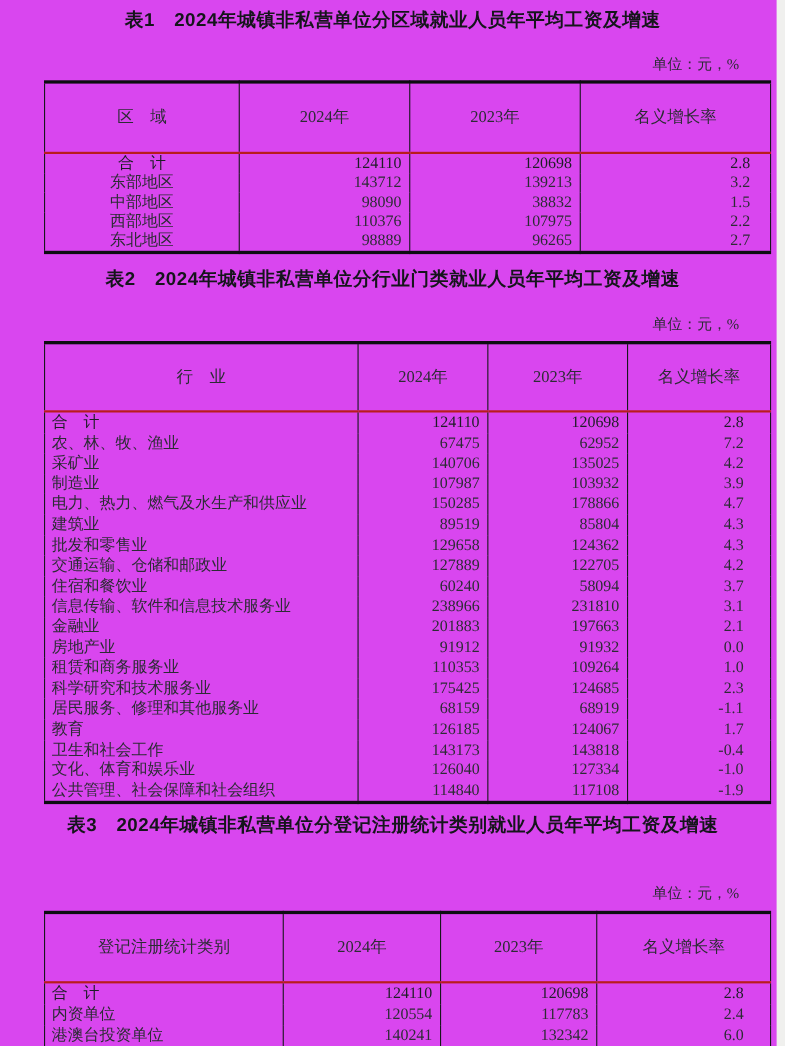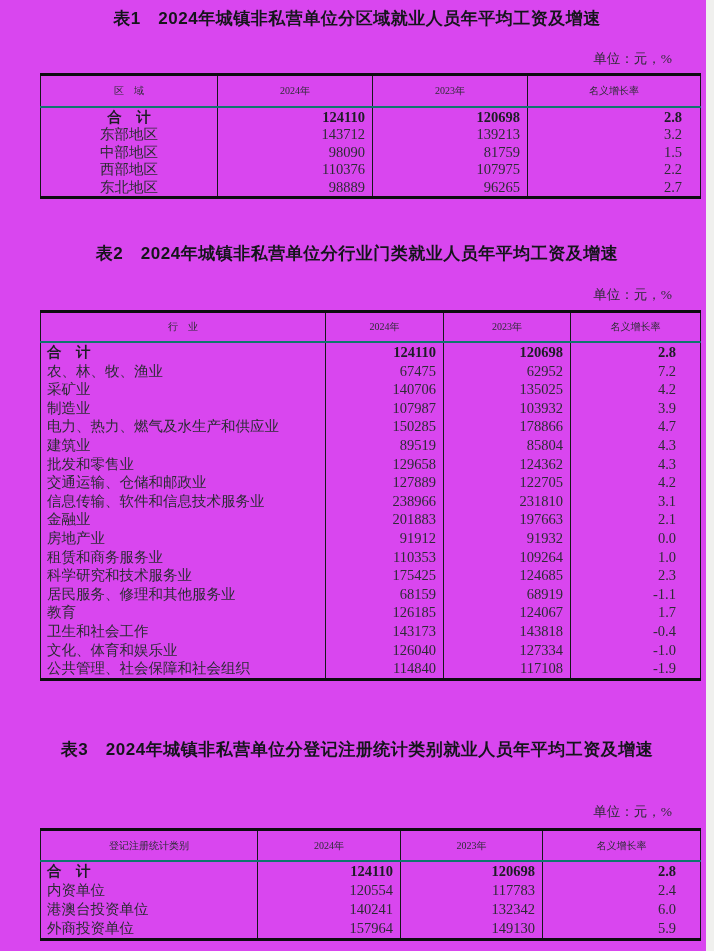--- a/index.html
+++ b/index.html
@@ -15,29 +15,29 @@
   .unit{
     position:absolute;left:28px;width:660px;box-sizing:border-box;
     text-align:right;padding-right:16px;font-size:13.5px;color:#2c2c34;
   }
   table.stat{
     position:absolute;left:40px;width:660px;border-collapse:collapse;table-layout:fixed;
     font-size:14.5px;line-height:1;color:#2c2c34;
     border:1.5px solid #17171c;border-top:3px solid #0c0c10;border-bottom:3px solid #0c0c10;
   }
   .stat th{
-    font-weight:normal;text-align:center;padding:0;
-    border-bottom:2px solid #0f766e;font-size:10px;
+    font-weight:normal;text-align:center;padding:16px;
+    border-bottom:2px solid #b91c1c;font-size:15px;
   }
   .stat td{padding:0;}
   .stat td:nth-child(n+2),.stat th:nth-child(n+2){border-left:1.5px solid #17171c;}
   .stat td.num{text-align:right;padding-right:7px;}
   .stat td.growth{padding-right:24px;text-align:right;}
   .stat td.label{text-align:left;padding-left:6px;}
-  .stat tr.total td{font-weight:bold;color:#1d1d25;}
+  .stat tr.total td{font-weight:normal;color:#1d1d25;}
   
   #tbl0 th{height:30px}  #tbl0 td{height:17.6px} #tbl0 td.label{text-align:center;padding-left:0;} #tbl0 td.growth{padding-right:18px;}
   #tbl1 th{height:28px}  #tbl1 td{height:18.6px}
   #tbl2 th{height:29px}  #tbl2 td{height:19px}
   #title0{top:7px}   #unit0{top:50px}  #tbl0{top:73px}
   #title1{top:242px} #unit1{top:286px} #tbl1{top:310px}
   #title2{top:738px} #unit2{top:803px} #tbl2{top:828px}
 </style>
 </head>
 <body>
@@ -70,21 +70,21 @@
         </tr>
         <tr>
           <td class="label">东部地区</td>
           <td class="num">143712</td>
           <td class="num">139213</td>
           <td class="num growth">3.2</td>
         </tr>
         <tr>
           <td class="label">中部地区</td>
           <td class="num">98090</td>
-          <td class="num">81759</td>
+          <td class="num">38832</td>
           <td class="num growth">1.5</td>
         </tr>
         <tr>
           <td class="label">西部地区</td>
           <td class="num">110376</td>
           <td class="num">107975</td>
           <td class="num growth">2.2</td>
         </tr>
         <tr>
           <td class="label">东北地区</td>
@@ -155,20 +155,26 @@
           <td class="num">124362</td>
           <td class="num growth">4.3</td>
         </tr>
         <tr>
           <td class="label">交通运输、仓储和邮政业</td>
           <td class="num">127889</td>
           <td class="num">122705</td>
           <td class="num growth">4.2</td>
         </tr>
         <tr>
+          <td class="label">住宿和餐饮业</td>
+          <td class="num">60240</td>
+          <td class="num">58094</td>
+          <td class="num growth">3.7</td>
+        </tr>
+        <tr>
           <td class="label">信息传输、软件和信息技术服务业</td>
           <td class="num">238966</td>
           <td class="num">231810</td>
           <td class="num growth">3.1</td>
         </tr>
         <tr>
           <td class="label">金融业</td>
           <td class="num">201883</td>
           <td class="num">197663</td>
           <td class="num growth">2.1</td>

